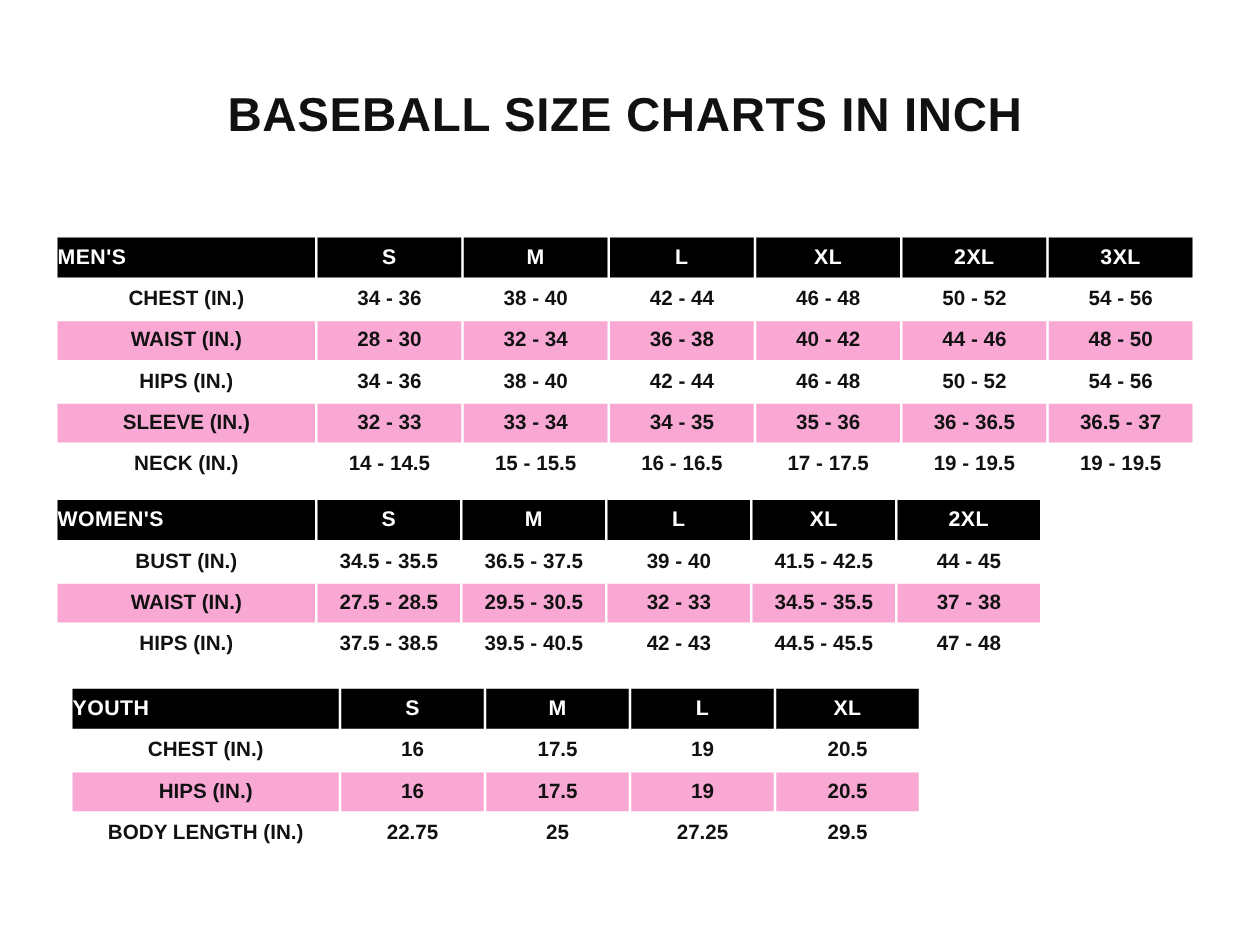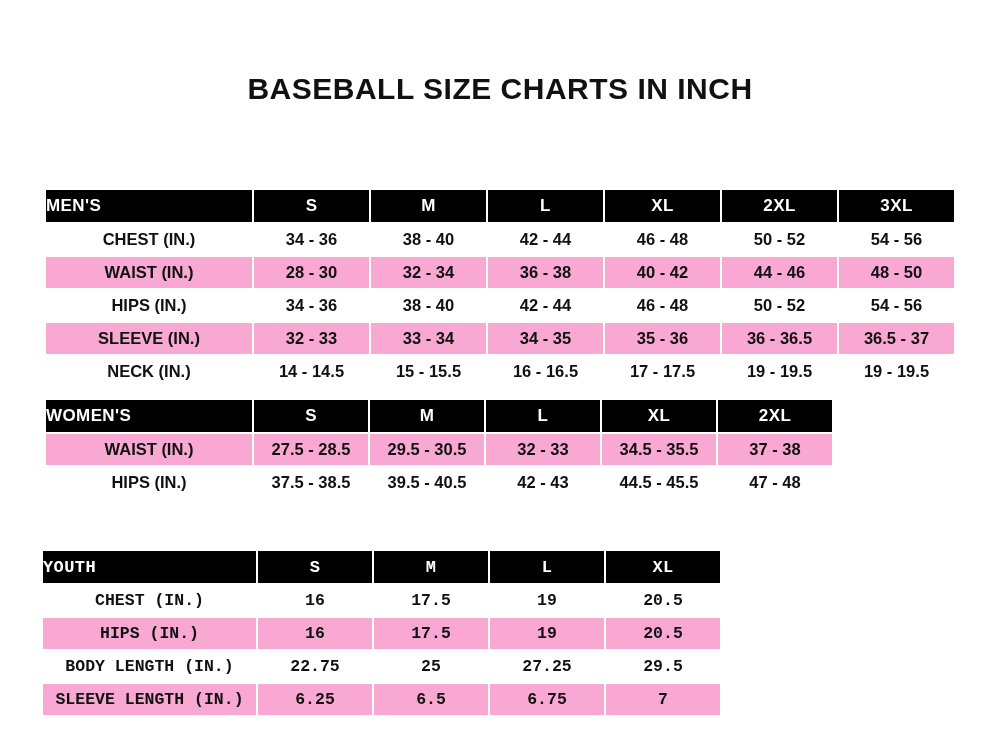--- a/index.html
+++ b/index.html
@@ -20,21 +20,21 @@
     height: 752px;
     position: relative;
     background: #ffffff;
   }
   .title {
     position: absolute;
     top: 72px;
     left: 0;
     width: 1000px;
     text-align: center;
-    font-size: 30px;
+    font-size: 38px;
     font-weight: bold;
     letter-spacing: 0.5px;
     color: #111111;
   }
 
   table.size-table {
     border-collapse: collapse;
     table-layout: fixed;
     position: absolute;
   }
@@ -63,21 +63,21 @@
   tr.shaded td {
     background: #f9a8d4;
   }
   td.rowlabel {
     text-align: center;
     font-size: 16.5px;
     margin-top: 31px;
   }
   .t-men { top: 188px; left: 44px; width: 912px; }
   .t-women { top: 398px; left: 44px; width: 790px; }
-  .t-youth { top: 549px; left: 41px; width: 680px; font-family: Liberation Mono, monospace; }
+  .t-youth { top: 549px; left: 56px; width: 680px; }
 
   .t-men col.c0 { width: 208px; }
   .t-men col.cN { width: 117px; }
   .t-women col.c0 { width: 208px; }
   .t-women col.cN { width: 116px; }
   .t-youth col.c0 { width: 215px; }
   .t-youth col.cN { width: 116px; }
 </style>
 </head>
 <body>
@@ -169,20 +169,28 @@
       <tr>
         <th class="rowlabel-head">WOMEN'S</th>
         <th>S</th>
         <th>M</th>
         <th>L</th>
         <th>XL</th>
         <th>2XL</th>
       </tr>
     </thead>
     <tbody>
+      <tr>
+        <td class="rowlabel">BUST (IN.)</td>
+        <td>34.5 - 35.5</td>
+        <td>36.5 - 37.5</td>
+        <td>39 - 40</td>
+        <td>41.5 - 42.5</td>
+        <td>44 - 45</td>
+      </tr>
       <tr class="shaded">
         <td class="rowlabel">WAIST (IN.)</td>
         <td>27.5 - 28.5</td>
         <td>29.5 - 30.5</td>
         <td>32 - 33</td>
         <td>34.5 - 35.5</td>
         <td>37 - 38</td>
       </tr>
       <tr>
         <td class="rowlabel">HIPS (IN.)</td>
@@ -227,23 +235,16 @@
         <td>19</td>
         <td>20.5</td>
       </tr>
       <tr>
         <td class="rowlabel">BODY LENGTH (IN.)</td>
         <td>22.75</td>
         <td>25</td>
         <td>27.25</td>
         <td>29.5</td>
       </tr>
-      <tr class="shaded">
-        <td class="rowlabel">SLEEVE LENGTH (IN.)</td>
-        <td>6.25</td>
-        <td>6.5</td>
-        <td>6.75</td>
-        <td>7</td>
-      </tr>
     </tbody>
   </table>
 
 </div>
 
 </body></html>

